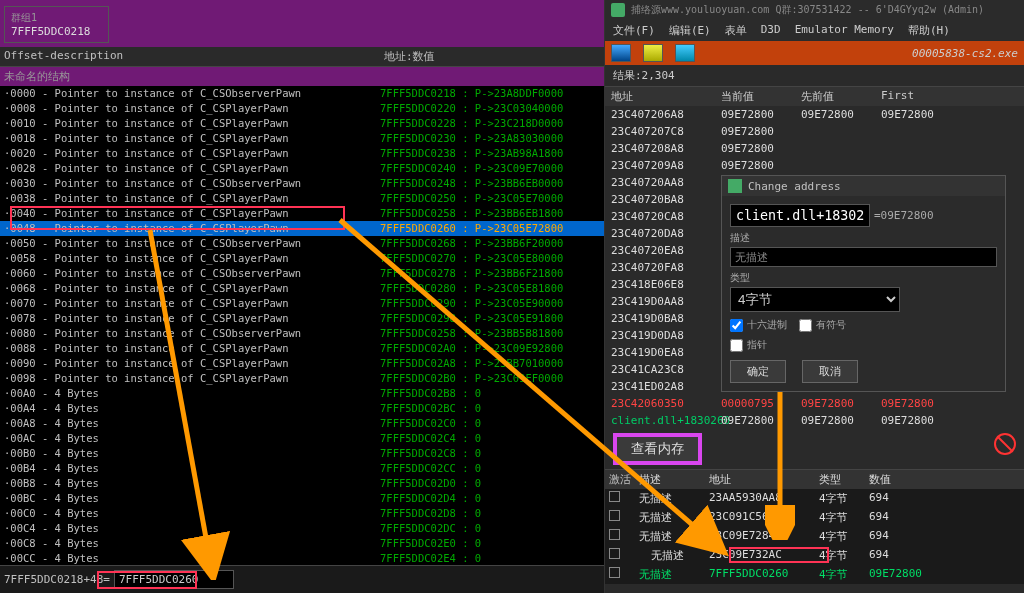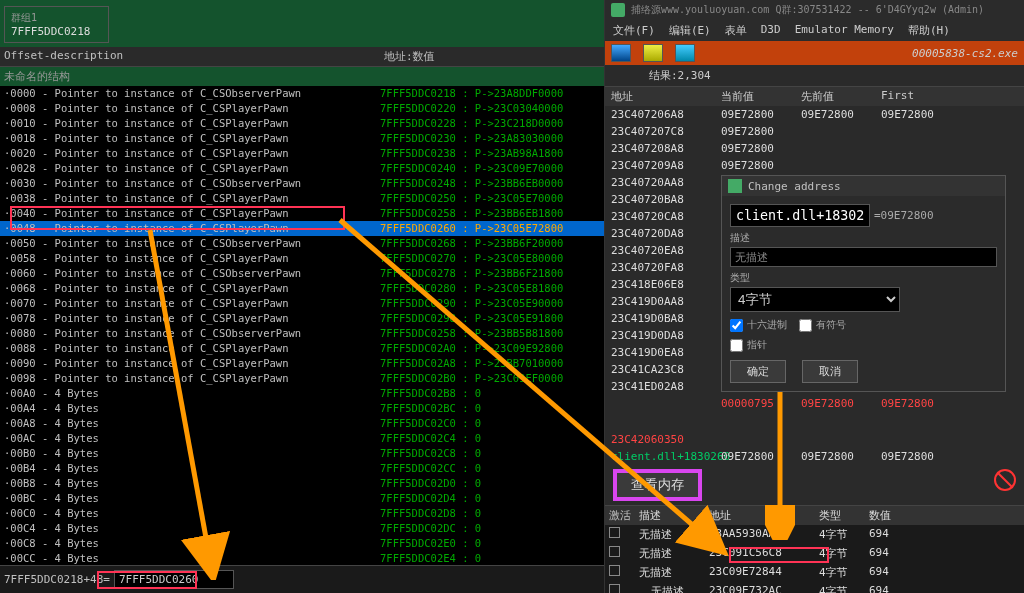--- a/index.html
+++ b/index.html
@@ -9,21 +9,21 @@
   font-family: Consolas, monospace;
   font-size: 11px;
   width: 1024px;
   height: 593px;
   overflow: hidden;
   position: relative;
 }
 .main-container { display: flex; height: 100%; }
 .left-panel {
   width: 605px;
-  background: #14532d;
+  background: #701a75;
   display: flex;
   flex-direction: column;
   border-right: 1px solid #333;
 }
 .group-box {
   border: 1px solid #555;
   margin: 4px;
   padding: 4px 6px;
   width: 105px;
   color: #aaa;
@@ -118,40 +118,40 @@
   border: 1px solid #555;
 }
 .tool-icon.i1 { background: linear-gradient(#4af, #048); }
 .tool-icon.i2 { background: linear-gradient(#ee4, #aa0); }
 .tool-icon.i3 { background: linear-gradient(#4cf, #08a); }
 .exe-name {
   margin-left: auto;
   color: #ccc;
   font-size: 11px;
 }
-.result-count { padding: 3px 8px; color: #ccc; margin-left: 36px; }
+.result-count { padding: 3px 8px; color: #ccc; }
 .data-table {
   border-top: 1px solid #444;
 }
 .data-header, .data-row {
   display: flex;
   padding: 2px 0;
   font-size: 11px;
 }
 .data-header { background: #333; color: #ccc; }
 .data-header > div, .data-row > div { padding: 0 6px; }
 .dc-addr { width: 110px; }
 .dc-cur { width: 80px; }
 .dc-prev { width: 80px; }
 .dc-first { width: 80px; }
 .data-row .dc-addr { color: #ddd; }
 .data-row .dc-cur { color: #ddd; }
 .data-row .dc-prev { color: #ddd; }
 .data-row .dc-first { color: #ddd; }
-.data-row.red .dc-addr { color: #ff4444; margin-top: 36px; }
+.data-row.red .dc-addr { color: #ff4444; }
 .data-row.red .dc-cur { color: #ff4444; }
 .data-row.red .dc-prev { color: #ff4444; }
 .data-row.red .dc-first { color: #ff4444; }
 .data-row.green .dc-addr { color: #00cc66; }
 .data-row.green .dc-cur { color: #ddd; }
 .dialog {
   position: absolute;
   top: 175px;
   right: 18px;
   width: 285px;

